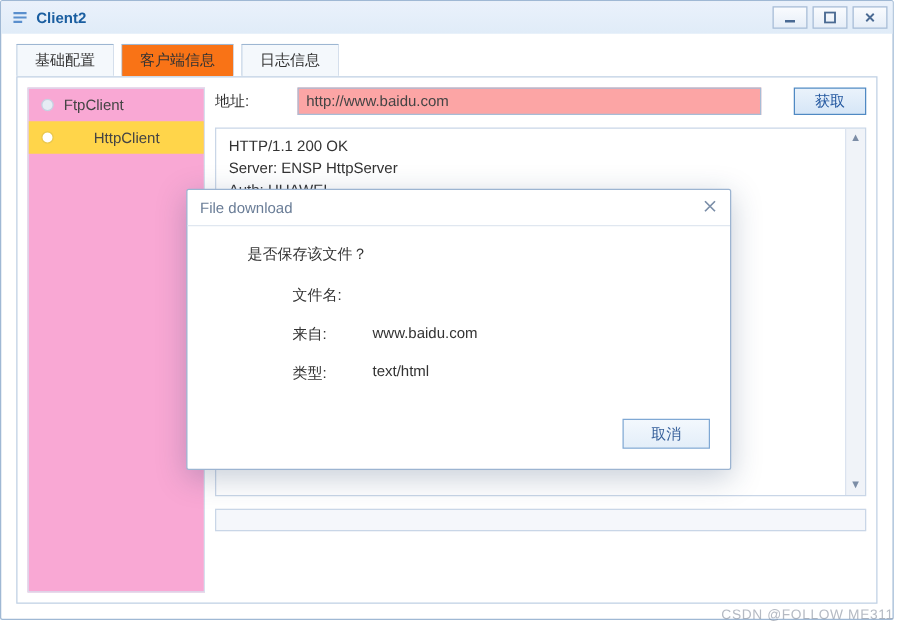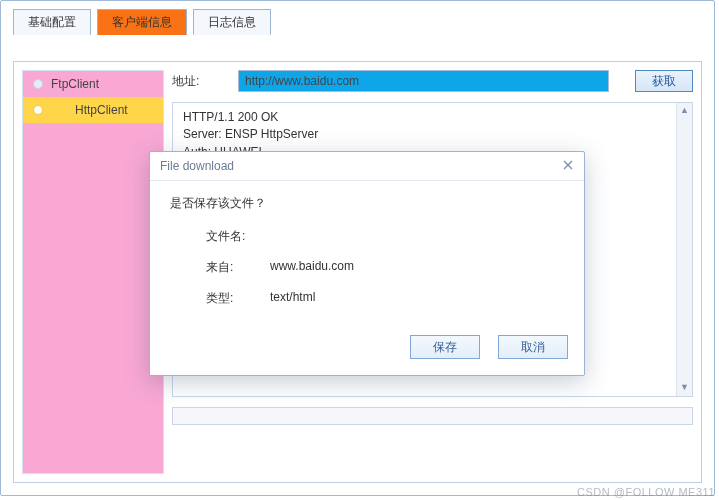--- a/index.html
+++ b/index.html
@@ -26,50 +26,73 @@
   .sidebar { position: absolute; top: 8px; left: 8px; width: 142px; bottom: 8px; border: 1px solid #d6e0ee; background: #f9a8d4; }
   .side-item { display: flex; align-items: center; gap: 8px; padding: 6px 10px; font-size: 12px; color: #444; }
   .side-item.selected { background: #ffd54a; gap: 32px; }
   .dot { width: 10px; height: 10px; border-radius: 50%; background: #e6ecf4; border:1px solid #c6d2e2; }
   .side-item.selected .dot { background:#fff; border-color:#e9c74a; }
 
   
   .content { position: absolute; top: 8px; left: 158px; right: 8px; bottom: 8px; }
   .addr-row { display: flex; align-items: center; gap: 26px; margin-bottom: 10px; }
   .addr-label { font-size: 12px; color: #333; width: 40px; }
-  .addr-input { flex:1; height: 22px; border:1px solid #a7bcd6; background:#0ea5e9; font-size:12px; padding:0 6px; color:#444; }
+  .addr-input { flex:1; height: 22px; border:1px solid #a7bcd6; background:#fca5a5; font-size:12px; padding:0 6px; color:#444; }
   .get-btn { width: 58px; height: 22px; border:1px solid #4f89c3; background: linear-gradient(#eaf2fb,#d6e6f7); color:#2458a0; font-size:12px; }
 
   .resp-box { border:1px solid #c9d6e7; background:#fff; padding:6px 10px; font-size:12px; color:#333; line-height:1.45; height:295px; position:relative; overflow:hidden; }
   .scrollbar { position:absolute; top:0; right:0; width:16px; bottom:0; background:#f0f3f8; border-left:1px solid #dbe3ef; }
   .sb-arrow { height:16px; display:flex; align-items:center; justify-content:center; color:#7c8da6; font-size:9px; }
   .sb-track { position:absolute; top:16px; bottom:16px; left:0; right:0; }
   .sb-arrow.down { position:absolute; bottom:0; left:0; right:0; }
 
   .progress { margin-top:10px; height:18px; border:1px solid #c9d6e7; background:#f5f7fb; }
 
   
   .modal { position:absolute; left:148px; top:150px; width:436px; background:#fff; border:1px solid #9cb4d1; box-shadow:0 6px 24px rgba(30,60,100,.25); border-radius:2px; }
   .modal-title { display:flex; align-items:center; justify-content:space-between; padding:6px 10px; border-bottom:1px solid #e0e7f0; font-size:12px; color:#6a7d97; }
   .modal-close { font-size:14px; color:#7b8ea8; }
-  .modal-body { padding:14px 20px 8px 20px; font-size:12px; color:#333; }
+  .modal-body { padding:14px 20px 8px 20px; font-size:12px; color:#333;margin-left:28px; }
   .mb-q { margin-bottom:16px; }
   .mb-row { display:flex; margin-bottom:14px; }
   .mb-k { width:100px; padding-left:36px; }
   .mb-v { }
   .modal-foot { display:flex; justify-content:flex-end; gap:18px; padding:6px 16px 16px 0; }
   .mbtn { width:70px; height:24px; border:1px solid #7fa8d4; background:linear-gradient(#f3f8fd,#e3eef9); font-size:12px; color:#355f9a; }
 
   .watermark { position:absolute; right:4px; bottom:2px; font-size:11px; color:rgba(120,130,145,.55); letter-spacing:.5px; }
 </style>
 </head>
 <body>
 
 <div class="outer">
 
+  <div class="titlebar">
+    <svg class="title-icon" viewBox="0 0 16 16">
+        <path fill="#5a8fcd" d="M2 3h12v2H2zm0 4h12v2H2zm0 4h8v2H2z"></path>
+      </svg>
+    <span class="title-text">Client2</span>
+    <div class="winbtns">
+      <div class="winbtn">
+          <svg width="10" height="10">
+            <rect x="1" y="7" width="8" height="2" fill="#4a6a93"></rect>
+          </svg>
+        </div>
+      <div class="winbtn">
+          <svg width="10" height="10">
+            <rect x="1" y="1" width="8" height="8" fill="none" stroke="#4a6a93" stroke-width="1.5"></rect>
+          </svg>
+        </div>
+      <div class="winbtn">
+          <svg width="10" height="10">
+            <path d="M2 2l6 6M8 2l-6 6" stroke="#4a6a93" stroke-width="1.5"></path>
+          </svg>
+        </div>
+    </div>
+  </div>
 
   <div class="tabs">
     <div class="tab"><span>基础配置</span></div>
     <div class="tab active"><span>客户端信息</span></div>
     <div class="tab"><span>日志信息</span></div>
   </div>
 
   <div class="workarea">
 
     <div class="sidebar">
@@ -124,20 +147,19 @@
       <div class="mb-row">
         <div class="mb-k">来自:</div>
         <div class="mb-v">www.baidu.com</div>
       </div>
       <div class="mb-row">
         <div class="mb-k">类型:</div>
         <div class="mb-v">text/html</div>
       </div>
     </div>
     <div class="modal-foot">
-      <button class="mbtn">保存</button>
       <button class="mbtn">取消</button>
     </div>
   </div>
 
 </div>
 
 <div class="watermark">CSDN @FOLLOW ME311</div>
 
 </body></html>

